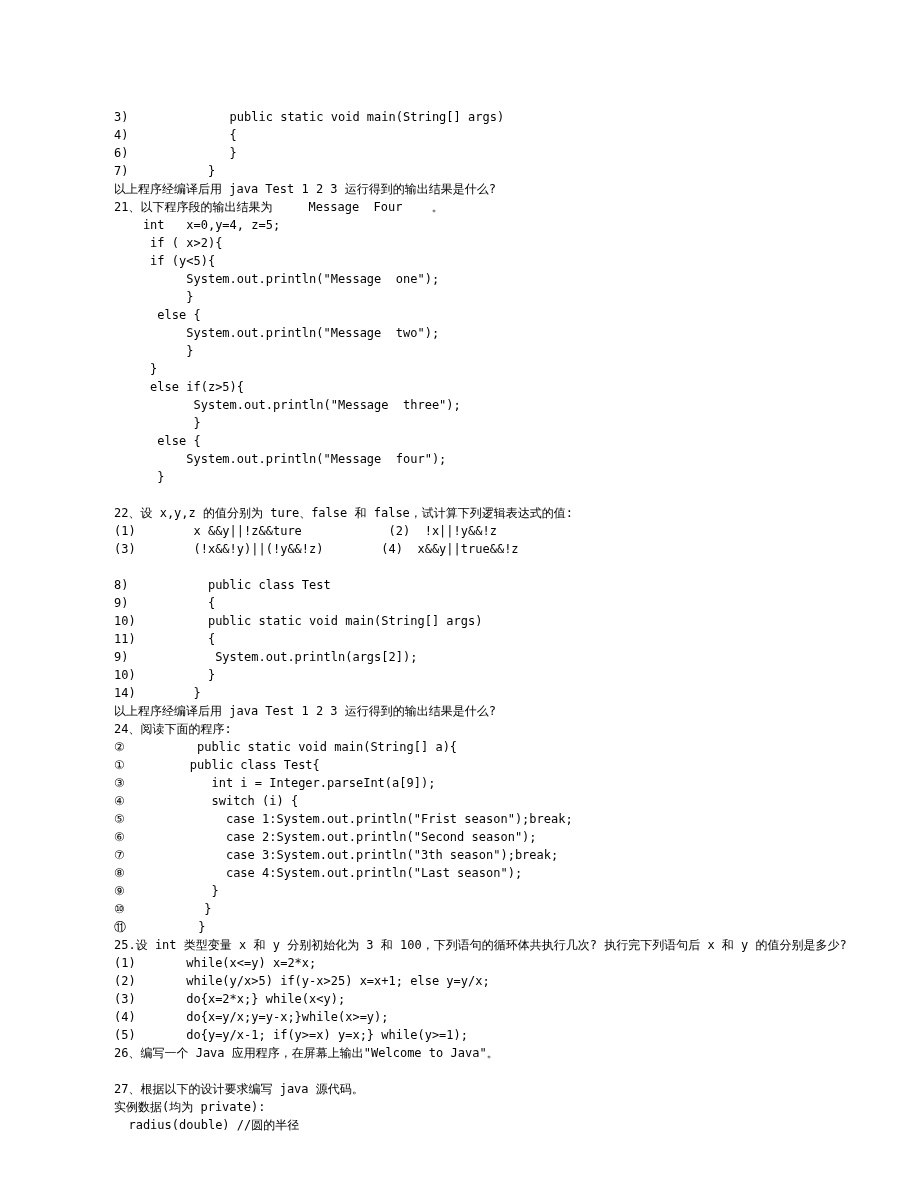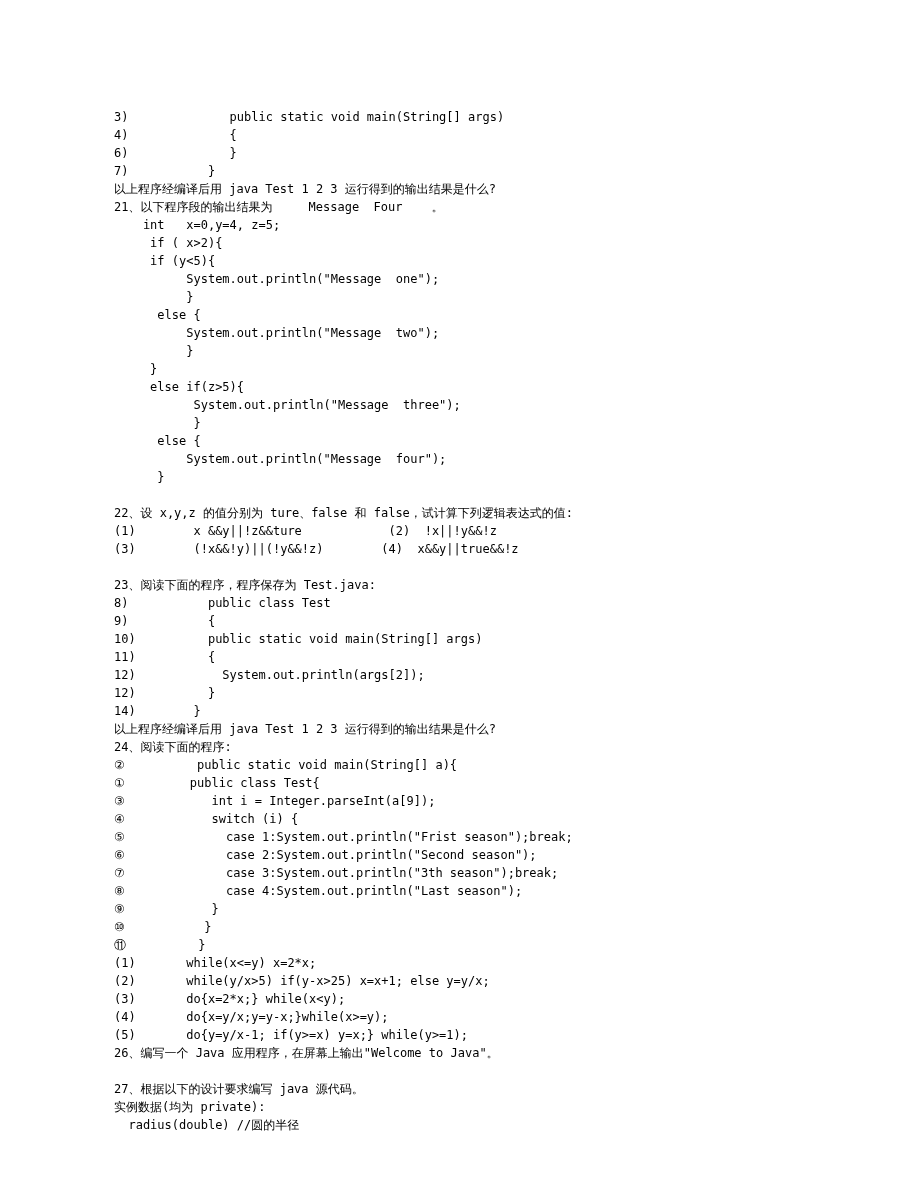--- a/index.html
+++ b/index.html
@@ -46,41 +46,41 @@
       <div class="line">           System.out.println("Message  three");</div>
       <div class="line">           }</div>
       <div class="line">      else {</div>
       <div class="line">          System.out.println("Message  four");</div>
       <div class="line">      }</div>
       <div class="line">&nbsp;</div>
       <div class="line">22、设 x,y,z 的值分别为 ture、false 和 false，试计算下列逻辑表达式的值:</div>
       <div class="line">(1)        x &amp;&amp;y||!z&amp;&amp;ture            (2)  !x||!y&amp;&amp;!z</div>
       <div class="line">(3)        (!x&amp;&amp;!y)||(!y&amp;&amp;!z)        (4)  x&amp;&amp;y||true&amp;&amp;!z</div>
       <div class="line">&nbsp;</div>
-      <div class="line">23、阅读下面的程序，程序保存为 Test.java:</div>
       <div class="line">8)           public class Test</div>
       <div class="line">9)           {</div>
       <div class="line">10)          public static void main(String[] args)</div>
       <div class="line">11)          {</div>
-      <div class="line">12)            System.out.println(args[2]);</div>
-      <div class="line">12)          }</div>
+      <div class="line">9)            System.out.println(args[2]);</div>
+      <div class="line">10)          }</div>
       <div class="line">14)        }</div>
       <div class="line">以上程序经编译后用 java Test 1 2 3 运行得到的输出结果是什么?</div>
       <div class="line">24、阅读下面的程序:</div>
       <div class="line">②          public static void main(String[] a){</div>
       <div class="line">①         public class Test{</div>
       <div class="line">③            int i = Integer.parseInt(a[9]);</div>
       <div class="line">④            switch (i) {</div>
       <div class="line">⑤              case 1:System.out.println("Frist season");break;</div>
       <div class="line">⑥              case 2:System.out.println("Second season");</div>
       <div class="line">⑦              case 3:System.out.println("3th season");break;</div>
       <div class="line">⑧              case 4:System.out.println("Last season");</div>
       <div class="line">⑨            }</div>
       <div class="line">⑩           }</div>
       <div class="line">⑪          }</div>
+      <div class="line">25.设 int 类型变量 x 和 y 分别初始化为 3 和 100，下列语句的循环体共执行几次? 执行完下列语句后 x 和 y 的值分别是多少?</div>
       <div class="line">(1)       while(x&lt;=y) x=2*x;</div>
       <div class="line">(2)       while(y/x&gt;5) if(y-x&gt;25) x=x+1; else y=y/x;</div>
       <div class="line">(3)       do{x=2*x;} while(x&lt;y);</div>
       <div class="line">(4)       do{x=y/x;y=y-x;}while(x&gt;=y);</div>
       <div class="line">(5)       do{y=y/x-1; if(y&gt;=x) y=x;} while(y&gt;=1);</div>
       <div class="line">26、编写一个 Java 应用程序，在屏幕上输出"Welcome to Java"。</div>
       <div class="line">&nbsp;</div>
       <div class="line">27、根据以下的设计要求编写 java 源代码。</div>
       <div class="line">实例数据(均为 private):</div>
       <div class="line">  radius(double) //圆的半径</div>

